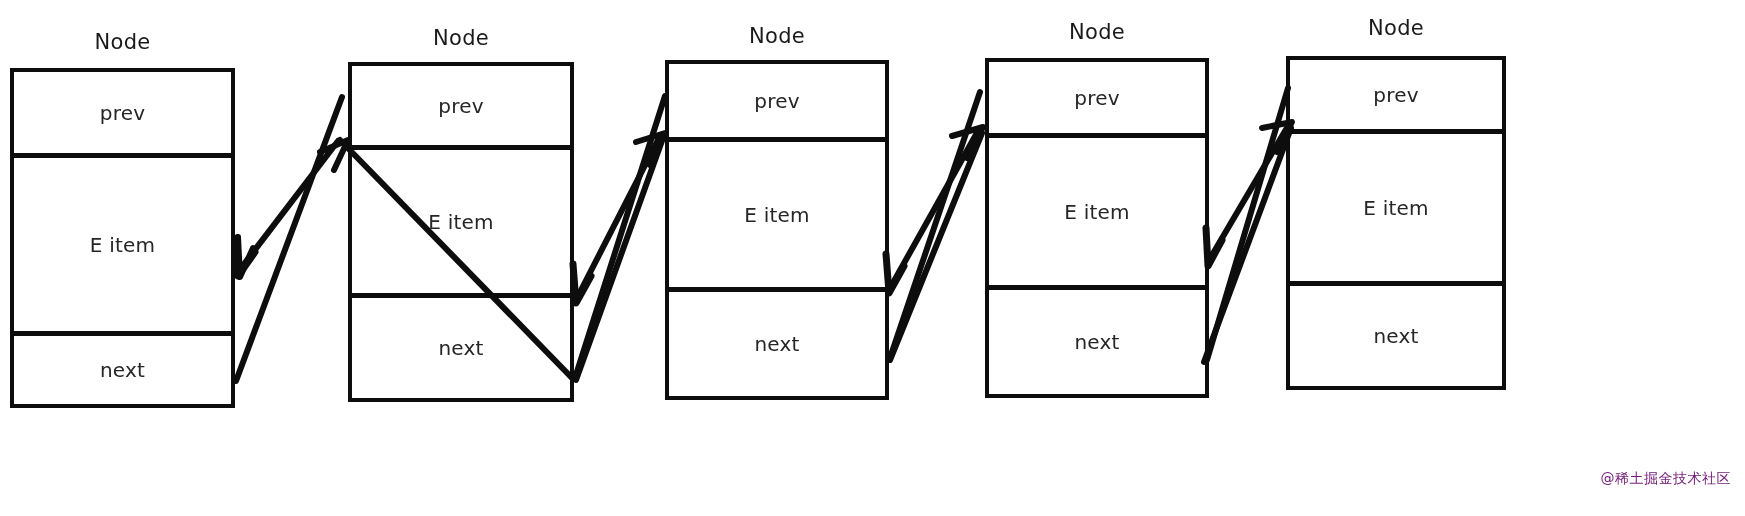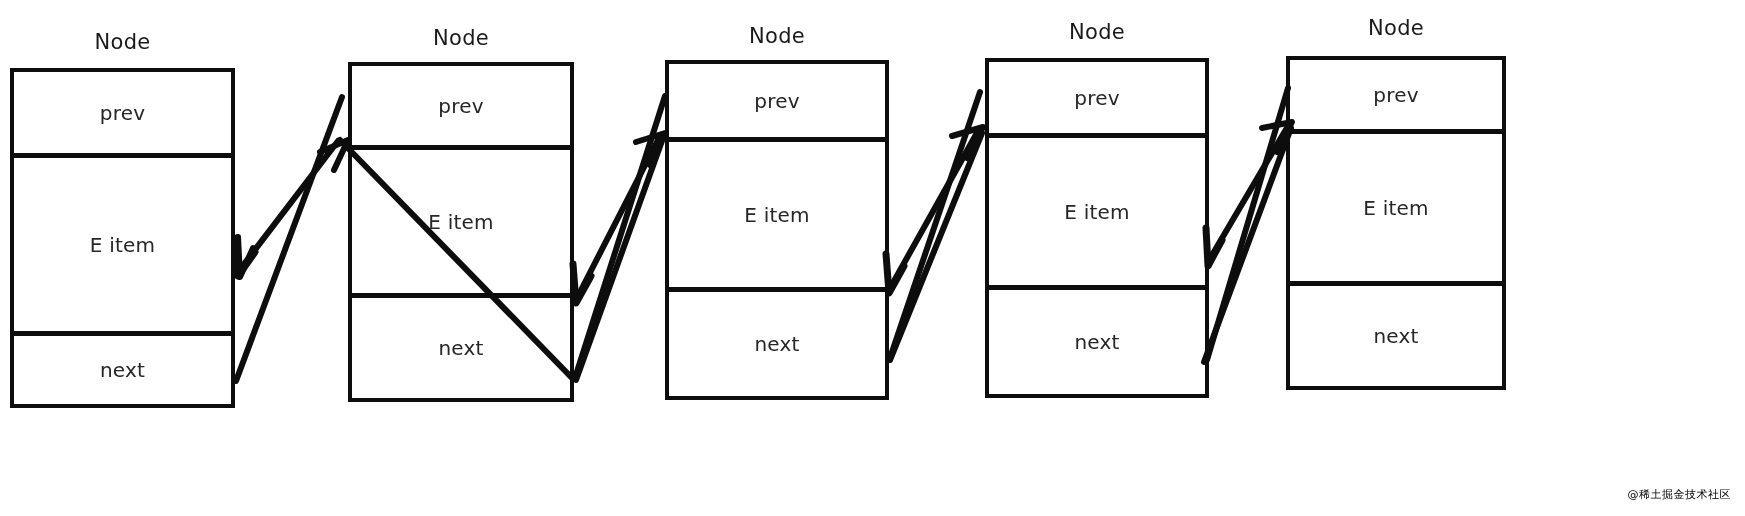--- a/index.html
+++ b/index.html
@@ -51,23 +51,23 @@
     position: absolute;
     left: 0;
     top: 0;
     width: 1745px;
     height: 516px;
     pointer-events: none;
   }
   .watermark {
     position: absolute;
     right: 14px;
-    bottom: 14px;
-    font-size: 11px;
-    color: #000000;
+    bottom: 28px;
+    font-size: 14px;
+    color: #701a75;
     letter-spacing: 0.5px;
     white-space: nowrap;
   }
 </style>
 </head>
 <body>
 
 <div id="canvas">
 
   <div class="node-group">

